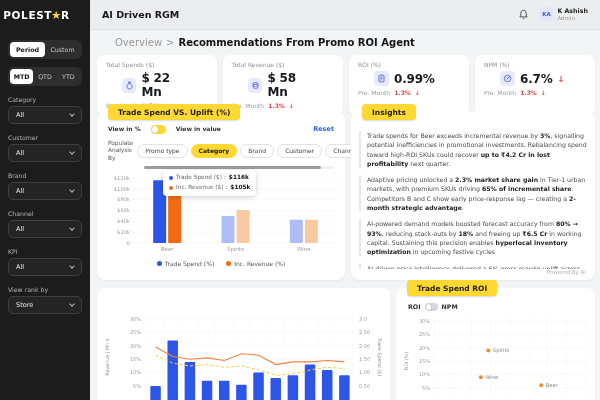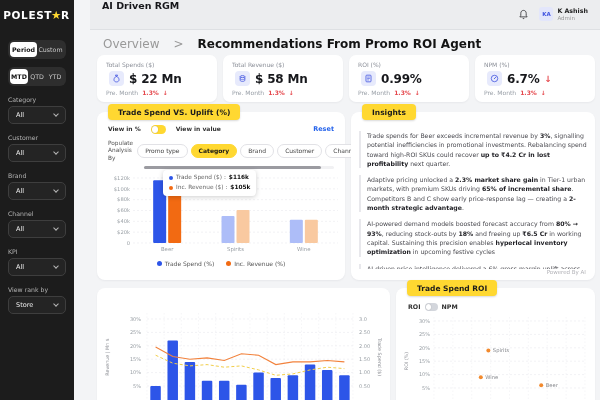--- a/index.html
+++ b/index.html
@@ -1,54 +1,54 @@
 <!DOCTYPE html>
 <html><head>
 <meta charset="utf-8">
 <style>
   *{margin:0;padding:0;box-sizing:border-box}
   html,body{width:600px;height:400px;overflow:hidden;background:#f3f4f6;
     font-family:"DejaVu Sans","Liberation Sans",sans-serif}
   .app{position:relative;width:600px;height:400px;background:#f3f4f6}
 
   
-  .sidebar{position:absolute;left:0;top:0;width:74px;height:400px;background:#1c1c1c;
+  .sidebar{position:absolute;left:0;top:0;width:90px;height:400px;background:#1c1c1c;
     padding:40px 8px 0;z-index:6}
   .logo{position:absolute;top:0;left:0;width:73px;height:30px;display:flex;align-items:center;
     justify-content:center;color:#fff;font-weight:bold;font-size:10.5px;letter-spacing:.6px}
   .logo .star{color:#ffd831;font-size:11.5px;margin:0 -1px}
   .seg{display:flex;background:#2e2e2e;border-radius:6px;padding:2px;margin-bottom:8px}
   .seg-btn{flex:1;border:0;background:transparent;color:#c9c9c9;font-size:6.3px;padding:4px 0;
     border-radius:4px;font-family:inherit;cursor:pointer}
   .seg-btn.active{background:#fff;color:#111;font-weight:bold}
   .filter{margin-top:10px}
   .filter-label{font-size:6.2px;color:#b3b3b3;margin-bottom:3px}
   .select{display:flex;align-items:center;justify-content:space-between;background:#242424;
     border:1px solid #3e3e3e;border-radius:5px;padding:4px 7px;color:#ededed;font-size:6.5px;cursor:pointer}
   .chev{width:4px;height:4px;border-left:1px solid #b6b6b6;border-bottom:1px solid #b6b6b6;
     transform:rotate(-45deg);margin-top:-2px}
 
   
   .topbar{position:absolute;left:90px;top:0;width:510px;height:30px;background:#ecedef;
-    border-bottom:1px solid #dee0e3;display:flex;padding:0 12px;z-index:5}
+    border-bottom:1px solid #dee0e3;display:flex;align-items:center;padding:0 12px;z-index:5}
   .topbar-title{font-size:9.5px;font-weight:bold;color:#16161a}
   .topbar-right{margin-left:auto;display:flex;align-items:center;gap:10px}
   .avatar{width:14px;height:14px;border-radius:3px;background:#e3e6fb;color:#4356e0;
     font-size:5.5px;font-weight:bold;display:flex;align-items:center;justify-content:center}
   .user{display:flex;align-items:center;gap:4px}
   .user-name{font-size:6.3px;color:#222;font-weight:600;line-height:1.25}
   .user-role{font-size:5.5px;color:#9a9a9a;line-height:1.2}
-  .breadcrumb{position:absolute;left:103px;top:37px;font-size:12px;color:#999;display:flex;gap:14px;z-index:5}
+  .breadcrumb{position:absolute;left:115px;top:37px;font-size:10px;color:#999;display:flex;gap:4px;z-index:5}
   .breadcrumb b{color:#141414}
 
   
   .kpi-row{position:absolute;left:97px;top:55px;width:498px;display:flex;gap:6px}
   .kpi-card{flex:1;background:#fff;border-radius:7px;padding:6px 9px;box-shadow:0 1px 2px rgba(20,20,40,.05)}
   .kpi-label{font-size:6px;color:#8b8f98}
-  .kpi-value-row{display:flex;align-items:center;gap:5px;margin:3px 3px}
+  .kpi-value-row{display:flex;align-items:center;gap:5px;margin:3px 16px}
   .kpi-icon{width:15px;height:15px;border-radius:4px;background:#e7eafc;display:flex;
     align-items:center;justify-content:center}
   .kpi-value{font-size:12px;font-weight:bold;color:#17181c;letter-spacing:-.2px}
   .kpi-delta{font-size:6px;color:#9aa0a8;display:flex;gap:4px;align-items:center}
   .neg{color:#e5484d;font-weight:bold}
 
   
   .panel{position:absolute;background:#fff;border-radius:8px;box-shadow:0 1px 2px rgba(20,20,40,.05)}
   .pill{position:absolute;top:-8px;left:11px;background:#ffd831;border-radius:4px;padding:3.5px 10px;
     font-size:7.5px;font-weight:bold;color:#1c1c1c;box-shadow:0 1px 2px rgba(0,0,0,.15);white-space:nowrap;z-index:2}

